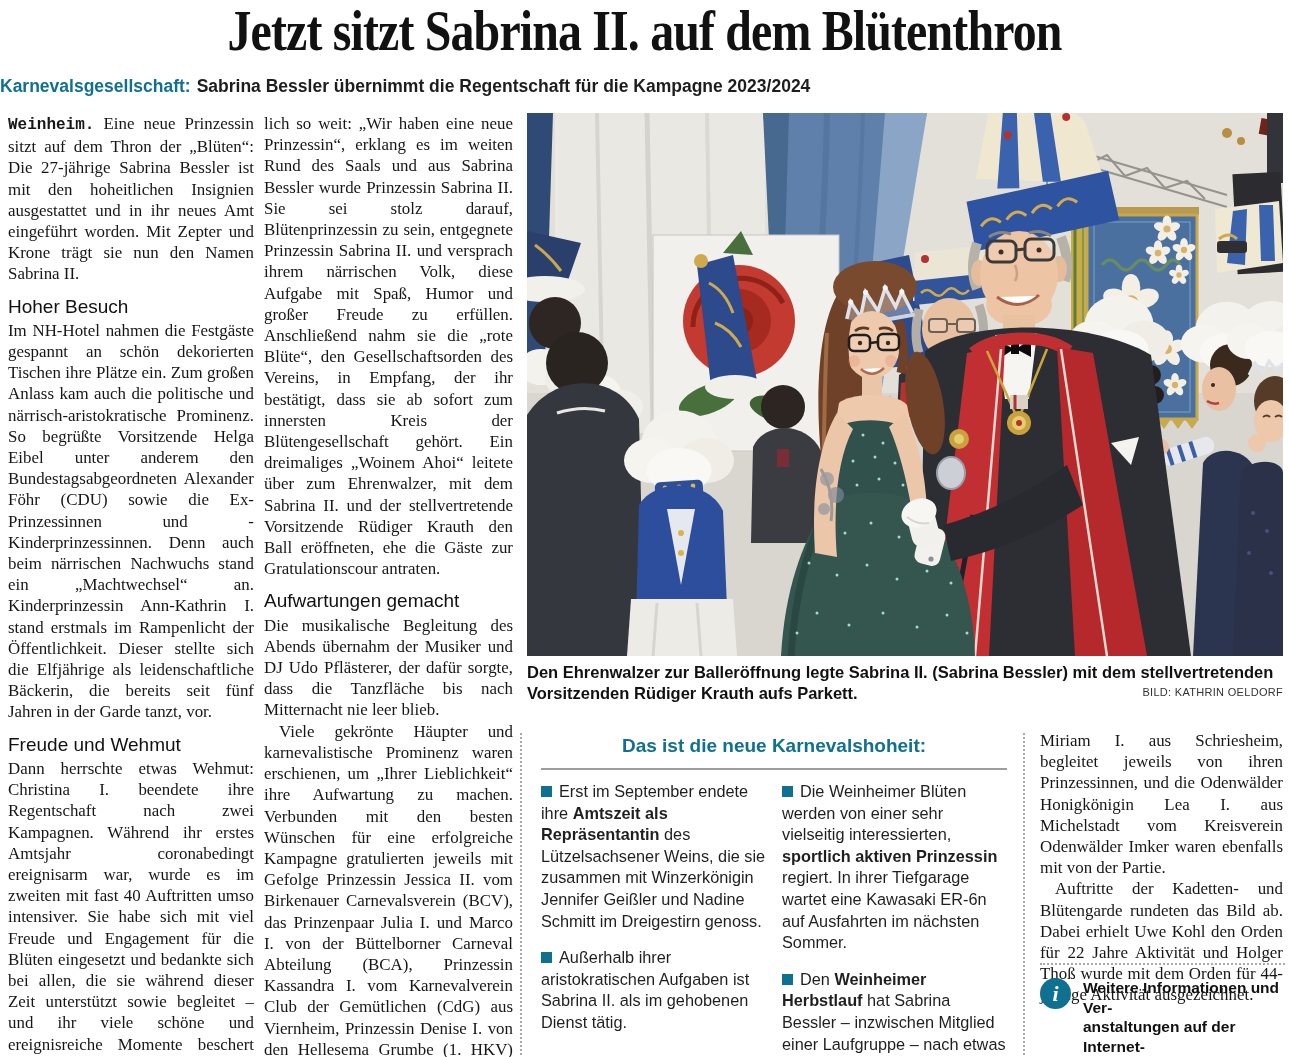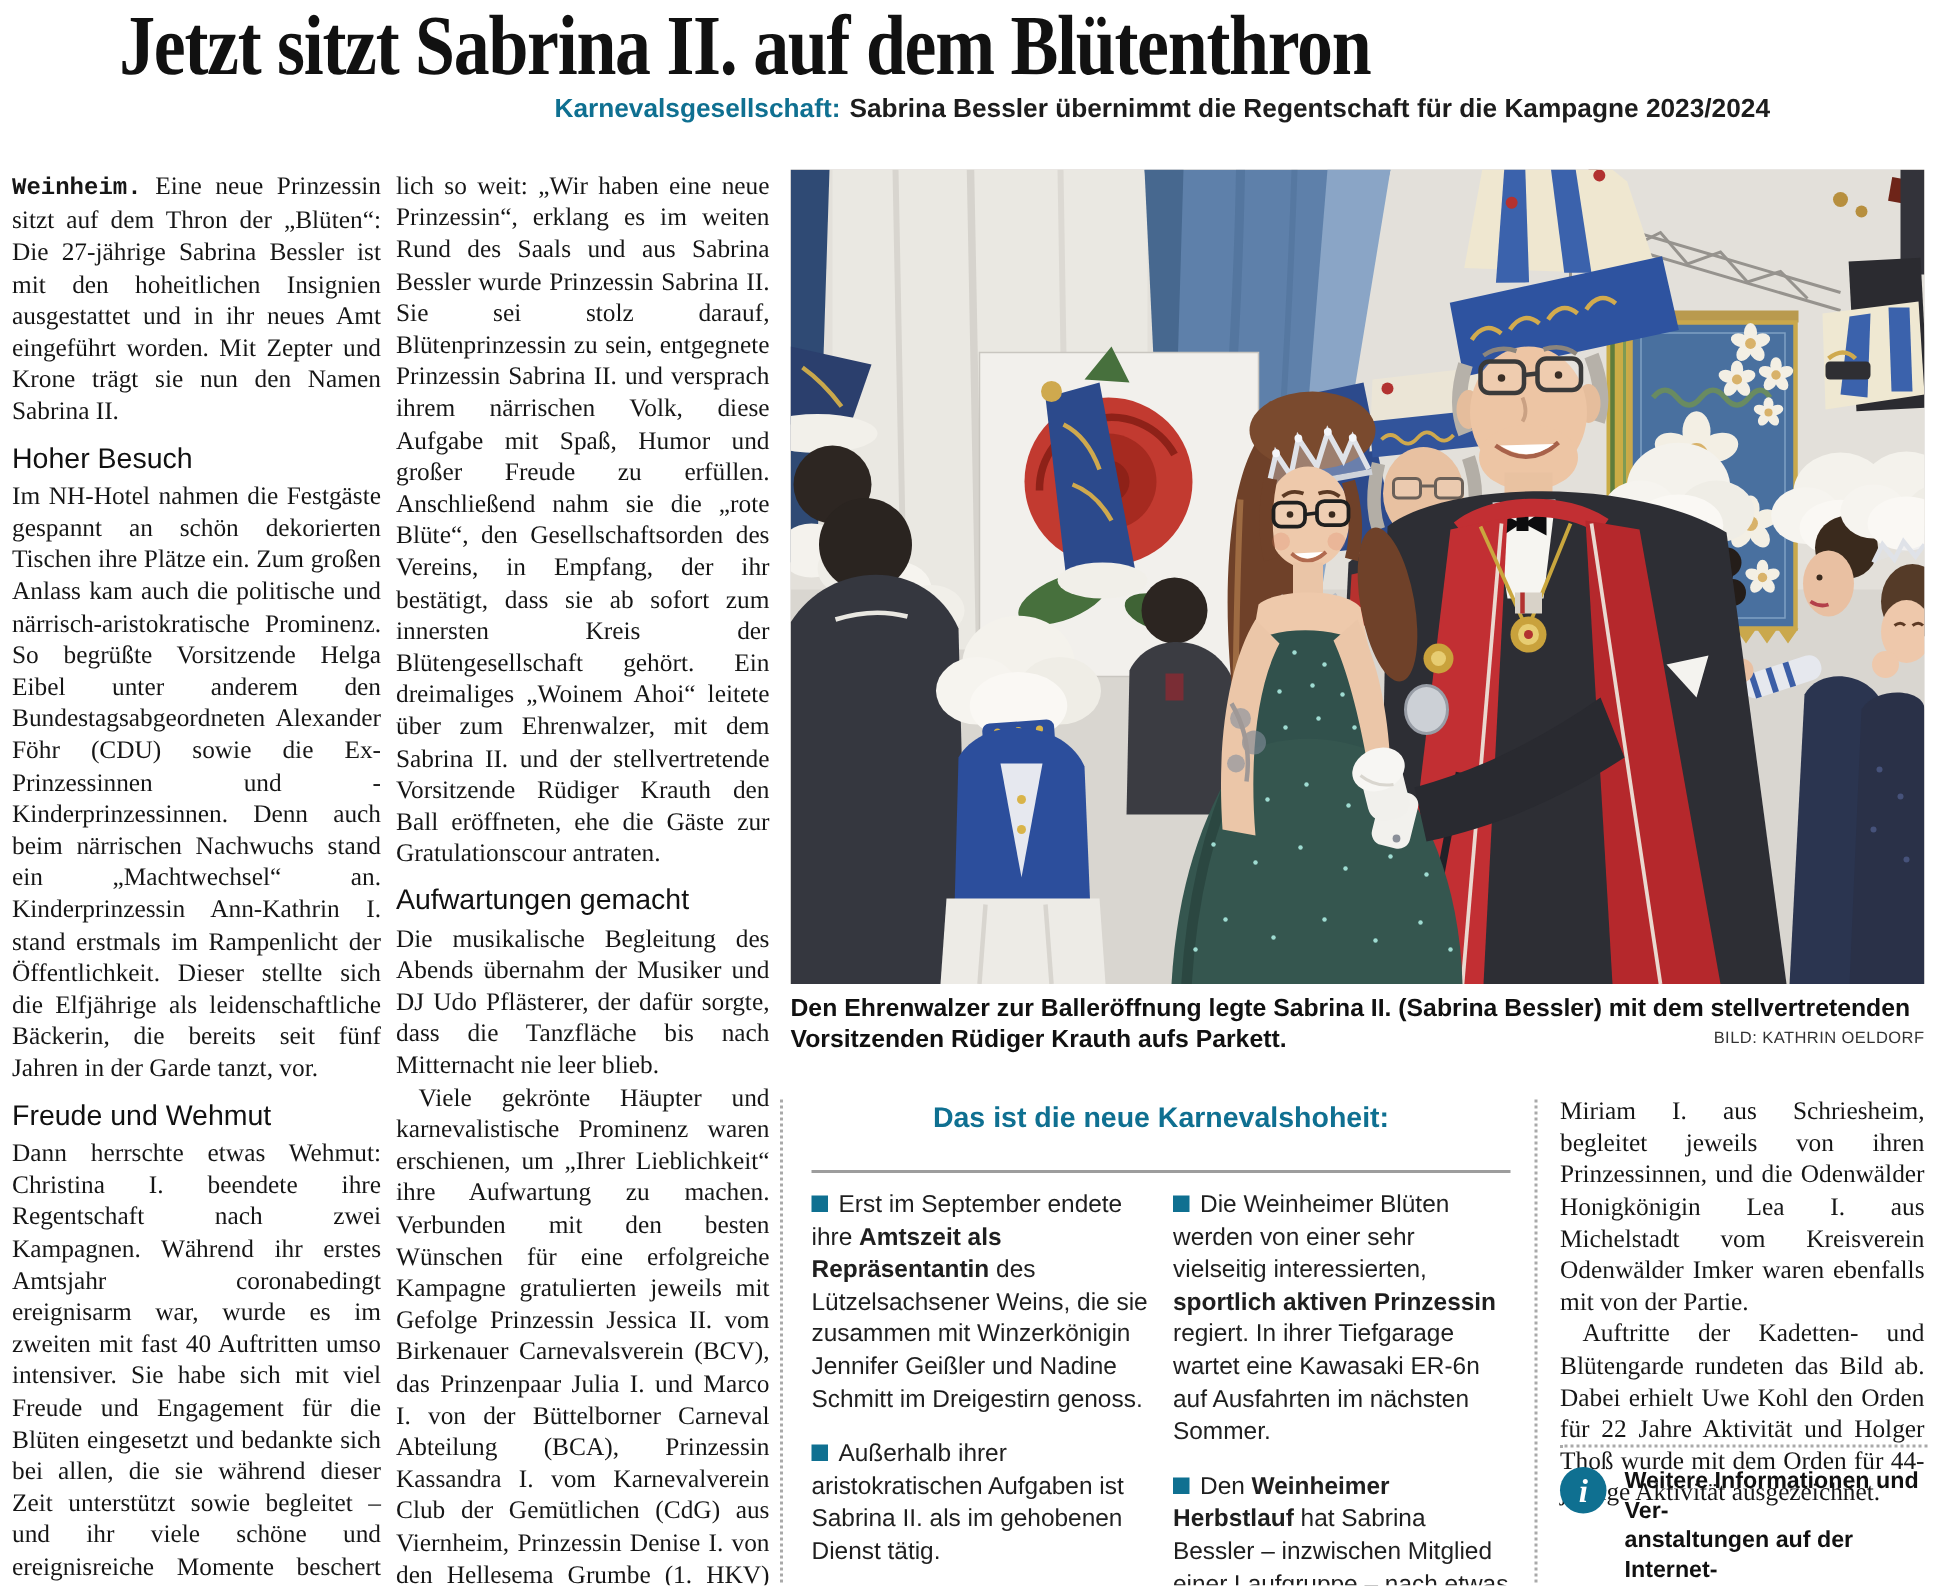--- a/index.html
+++ b/index.html
@@ -1,24 +1,24 @@
 <!DOCTYPE html>
 <html lang="de"><head>
 <meta charset="utf-8">
 <style>
   html,body{margin:0;padding:0;background:#fff;}
   .page{position:relative;width:1289px;height:1057px;background:#fff;overflow:hidden;
         font-family:"Liberation Serif",serif;color:#161616;}
   
-  .headline{position:absolute;left:0;top:0;width:1289px;text-align:left;}
+  .headline{position:absolute;left:0;top:0;width:1289px;text-align:center;}
   .headline span{display:inline-block;font-family:"Liberation Serif",serif;font-weight:700;
         font-size:57px;line-height:62px;color:#111;transform:scaleX(.84);transform-origin:50% 50%;
         letter-spacing:-1px;white-space:nowrap;}
   
-  .kicker{position:absolute;left:0;top:62px;width:1180px;text-align:right;
+  .kicker{position:absolute;left:0;top:76px;width:1180px;text-align:left;
         font-family:"Liberation Sans",sans-serif;font-weight:700;font-size:17.5px;color:#1d1d1d;}
   .kicker .kicker-label{color:#0f7091;margin-right:6px;}
   
   .col{position:absolute;top:113px;font-size:16.9px;line-height:21.2px;text-align:justify;
        hyphens:auto;-webkit-hyphens:auto;}
   .col p{margin:0;}
   .col p.indent{text-indent:15px;}
   .col .lead{font-family:Liberation Mono, monospace;font-weight:700;font-size:16px;}
   .col h4{font-family:"Liberation Sans",sans-serif;font-weight:400;font-size:19px;
           margin:11px 0 3px 0;color:#111;text-align:left;}
@@ -32,21 +32,21 @@
   .photo{position:absolute;left:527px;top:113px;width:756px;height:543px;background:#d9d6d0;overflow:hidden;}
   .photo svg{display:block;}
   
   .caption{position:absolute;left:527px;top:662px;width:756px;font-family:"Liberation Sans",sans-serif;
            font-weight:700;font-size:16.5px;line-height:21px;color:#111;}
   .credit{position:absolute;right:0;bottom:1px;font-weight:400;font-size:11px;color:#333;
           letter-spacing:.3px;}
   
   .factbox{position:absolute;left:541px;top:735px;width:466px;}
   .factbox-title{font-family:"Liberation Sans",sans-serif;font-weight:700;font-size:19px;
-                 color:#0f7091;text-align:center;padding-bottom:23px;border-bottom:2px solid #9d9d9d;}
+                 color:#0f7091;text-align:center;padding-bottom:11px;border-bottom:2px solid #9d9d9d;}
   .factbox-cols{display:flex;gap:16px;margin-top:11px;}
   .factbox-col{flex:1;font-family:"Liberation Sans",sans-serif;font-size:16.3px;line-height:21.6px;color:#1f1f1f;}
   .factbox-col .fb-item{margin:0 0 15px 0;}
   .bullet{display:inline-block;width:11px;height:11px;background:#0f7091;margin-right:7px;}
   
   .vdots{position:absolute;top:733px;height:322px;width:0;border-left:2px dotted #a9a9a9;}
   #vd1{left:520px;} #vd2{left:1023px;}
   
   .infobox{position:absolute;left:1040px;top:963px;width:245px;border-top:2px dotted #a9a9a9;
            padding-top:13px;display:flex;gap:12px;}

